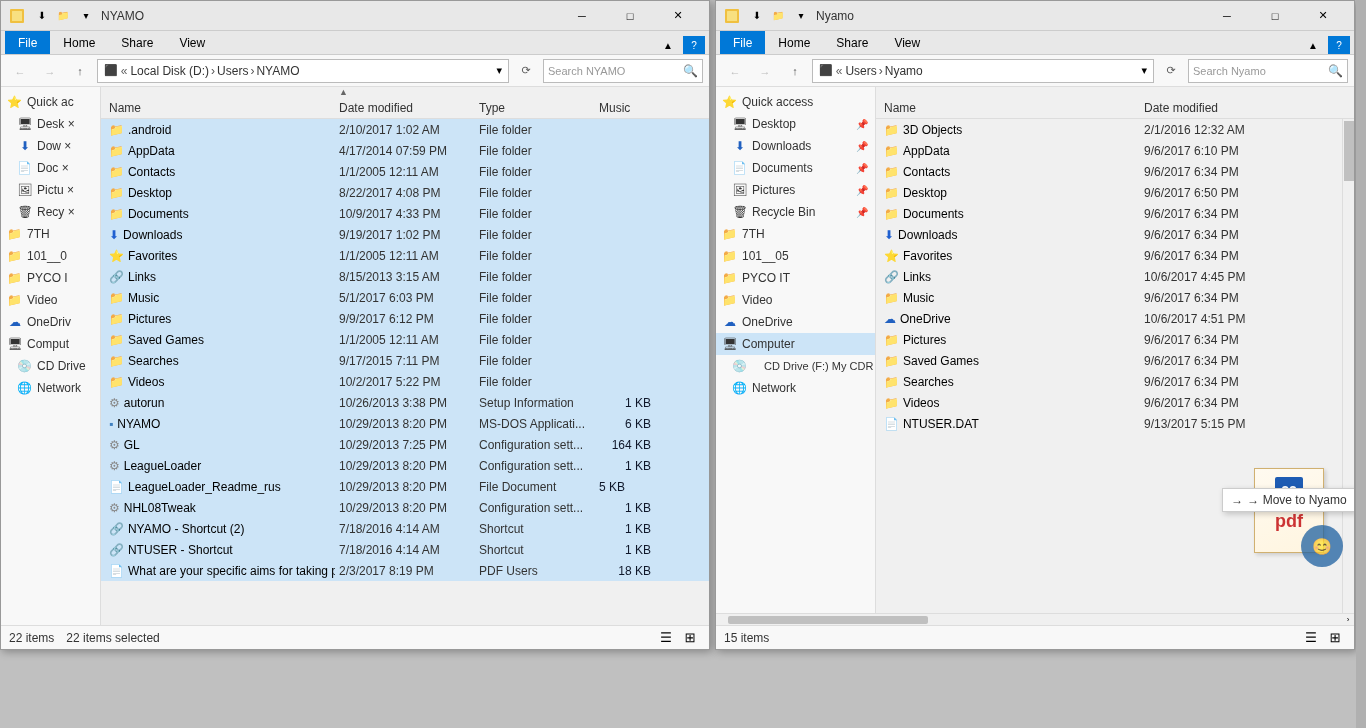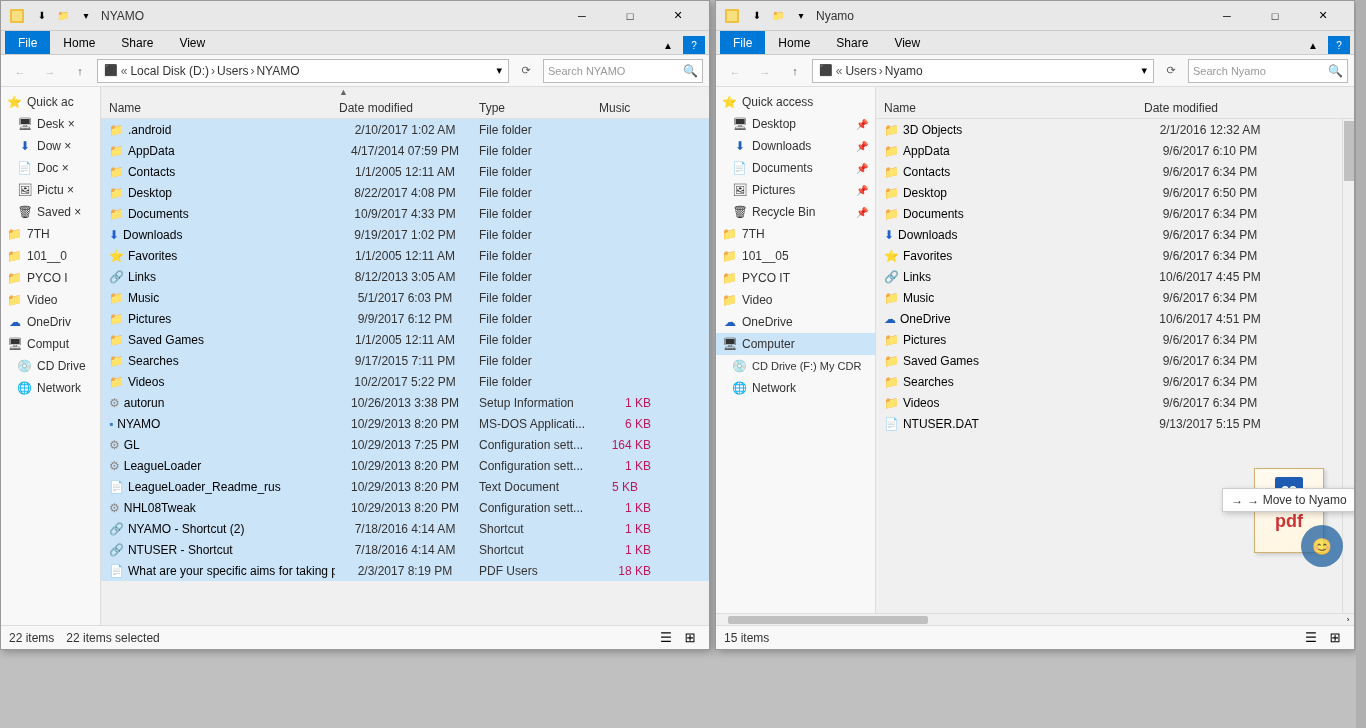--- a/index.html
+++ b/index.html
@@ -253,23 +253,23 @@
 
     .file-name-cell {
       width: 230px;
       display: flex;
       align-items: center;
       gap: 4px;
       padding: 0 4px;
       overflow: hidden;
       white-space: nowrap;
     }
-    .file-date { width: 140px; color: #333; padding: 0 4px; text-align: center; }
+    .file-date { width: 140px; color: #333; padding: 0 4px; }
     .file-type { width: 120px; color: #333; padding: 0 4px; overflow: hidden; white-space: nowrap; }
-    .file-size { width: 60px; color: #be185d; padding: 0 4px; text-align: right; }
+    .file-size { width: 60px; color: #0f172a; padding: 0 4px; text-align: right; }
 
     
     .status-bar {
       height: 24px;
       background: #f8f8f8;
       border-top: 1px solid #ddd;
       display: flex;
       align-items: center;
       padding: 0 8px;
       gap: 12px;
@@ -388,21 +388,21 @@
       <div class="nav-item" style="padding-left:16px;">
         <div class="nav-icon">📄</div>
         <span>Doc ×</span>
       </div>
       <div class="nav-item" style="padding-left:16px;">
         <div class="nav-icon">🖼</div>
         <span>Pictu ×</span>
       </div>
       <div class="nav-item" style="padding-left:16px;">
         <div class="nav-icon">🗑</div>
-        <span>Saved ×</span>
+        <span>Recy ×</span>
       </div>
       <div class="nav-item">
         <div class="nav-icon" style="color:#f0c040;">📁</div>
         <span>7TH</span>
       </div>
       <div class="nav-item">
         <div class="nav-icon" style="color:#f0c040;">📁</div>
         <span>101__0</span>
       </div>
       <div class="nav-item">
@@ -504,21 +504,21 @@
           </div>
         <div class="file-date">1/1/2005 12:11 AM</div>
         <div class="file-type">File folder</div>
         <div class="file-size"></div>
       </div>
       <div class="file-row selected">
         <div class="file-name-cell">
             <span style="color:#6090e0;">🔗</span>
             <span>Links</span>
           </div>
-        <div class="file-date">8/12/2013 3:05 AM</div>
+        <div class="file-date">8/15/2013 3:15 AM</div>
         <div class="file-type">File folder</div>
         <div class="file-size"></div>
       </div>
       <div class="file-row selected">
         <div class="file-name-cell">
             <span style="color:#f0c040;">📁</span>
             <span>Music</span>
           </div>
         <div class="file-date">5/1/2017 6:03 PM</div>
         <div class="file-type">File folder</div>
@@ -595,22 +595,22 @@
         <div class="file-date">10/29/2013 8:20 PM</div>
         <div class="file-type">Configuration sett...</div>
         <div class="file-size" style="text-align:right;">1 KB</div>
       </div>
       <div class="file-row selected">
         <div class="file-name-cell">
             <span style="color:#888;">📄</span>
             <span>LeagueLoader_Readme_rus</span>
           </div>
         <div class="file-date">10/29/2013 8:20 PM</div>
-        <div class="file-type">Text Document</div>
-        <div class="file-size" style="text-align:center;">5 KB</div>
+        <div class="file-type">File Document</div>
+        <div class="file-size" style="text-align:left;">5 KB</div>
       </div>
       <div class="file-row selected">
         <div class="file-name-cell">
             <span style="color:#888;">⚙</span>
             <span>NHL08Tweak</span>
           </div>
         <div class="file-date">10/29/2013 8:20 PM</div>
         <div class="file-type">Configuration sett...</div>
         <div class="file-size" style="text-align:right;">1 KB</div>
       </div>
@@ -755,21 +755,21 @@
       <div class="nav-item">
         <div class="nav-icon" style="color:#2060c0;">☁</div>
         <span>OneDrive</span>
       </div>
       <div class="nav-item selected">
         <div class="nav-icon">🖥</div>
         <span>Computer</span>
       </div>
       <div class="nav-item" style="padding-left:16px;">
         <div class="nav-icon">💿</div>
-        <span style="font-size:11px;">CD Drive (F:) My CDR</span>
+        <span style="font-size:11px;margin-left:12px;">CD Drive (F:) My CDR</span>
       </div>
       <div class="nav-item" style="padding-left:16px;">
         <div class="nav-icon" style="color:#2060c0;">🌐</div>
         <span>Network</span>
       </div>
     </div>
 
     <div class="file-list" style="position:relative;">
       <div style="height:10px; background:#f0f0f0;"></div>
       <div class="column-header">

